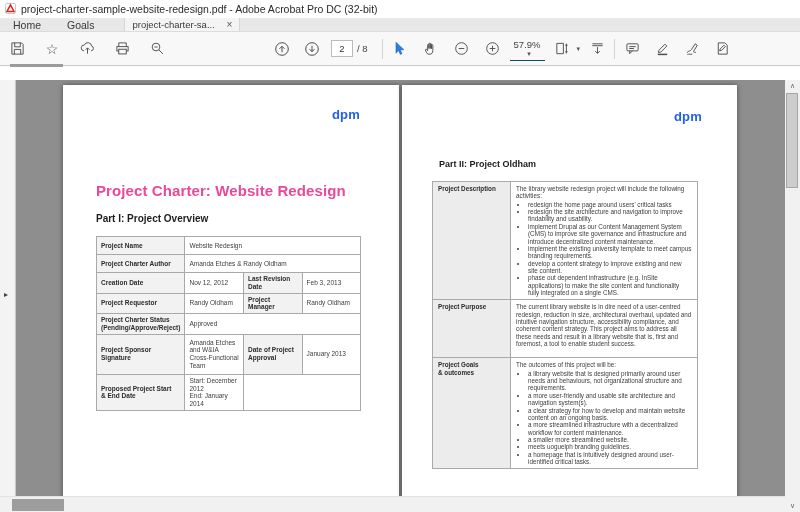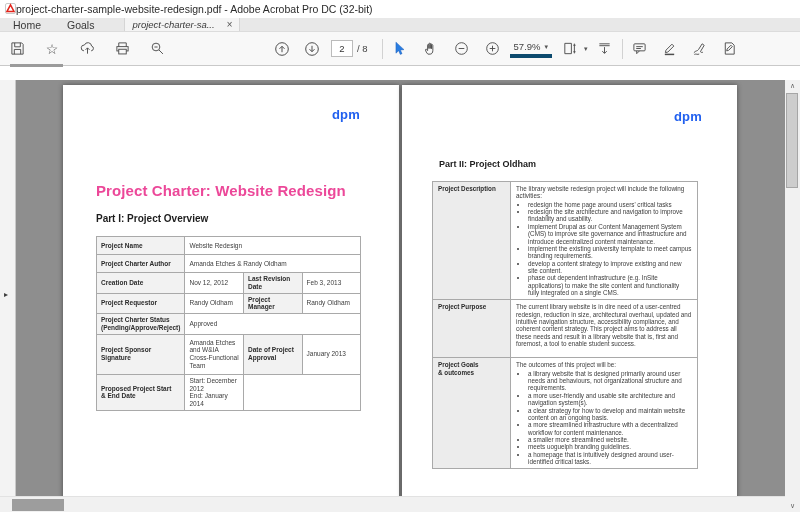--- a/index.html
+++ b/index.html
@@ -1,48 +1,48 @@
 <!DOCTYPE html>
 <html><head>
 <meta charset="utf-8">
 <style>
   * { margin:0; padding:0; box-sizing:border-box; }
   html,body { width:800px; height:512px; overflow:hidden; background:#fff;
               font-family:"Liberation Sans", sans-serif; }
   .app { position:relative; width:800px; height:512px; background:#fff; }
 
   
-  .titlebar { height:18px; display:flex; align-items:center; 
+  .titlebar { height:18px; display:flex; align-items:center; gap:5px;
               padding-left:5px; font-size:10.5px; color:#2b2b2b; background:#fff; }
   .menubar { height:14px; display:flex; align-items:center; padding-left:8px;
              font-size:10.5px; color:#333; background:#fff; }
   .menubar .menu-item { margin-right:14px; cursor:default; }
 
   .tabbar { height:14px; background:#e8e8e8; display:flex; align-items:stretch;
             font-size:10.5px; color:#383838; border-bottom:1px solid #dcdcdc; }
   .tab { display:flex; align-items:center; padding:0 13px; }
   .tab-doc { margin-left:17px; width:116px; background:#f4f4f4;
              border-left:1px solid #d5d5d5; border-right:1px solid #d5d5d5;
              display:flex; align-items:center; justify-content:space-between;
-             padding:0 7px; font-size:9.5px; color:#3a3a3a;font-style:italic; }
+             padding:0 7px; font-size:9.5px; color:#3a3a3a; }
   .tab-close { color:#555; font-size:10px; margin-left:6px; }
 
   .toolbar { position:relative; height:34px; background:#f8f8f8;
              border-bottom:1px solid #c9c9c9; display:flex; align-items:center; }
   .tb { width:22px; height:26px; display:flex; align-items:center;
         justify-content:center; flex:0 0 auto; }
   .tb svg { display:block; }
   .tb-star { font-size:14px; color:#4d4d4d; line-height:1; }
   .tb-divider { width:1px; height:20px; background:#d2d2d2; margin:0 6px; flex:0 0 auto; }
   .page-box { width:22px; height:17px; border:1px solid #bbb; background:#fff;
               font-size:9.5px; color:#333; display:flex; align-items:center;
               justify-content:center; margin:0 4px 0 8px; }
   .page-total { font-size:9.5px; color:#444; margin-right:8px; }
   .zoom-group { display:flex; align-items:center; font-size:9.5px; color:#444;
-                border-bottom:4px solid #0c4a6e; padding:2px 4px; margin:0 6px; }
+                border-bottom:1px solid #0c4a6e; padding:2px 4px; margin:0 6px;flex-direction:column; }
   .caret { font-size:7px; color:#555; margin-left:4px; }
   .toolbar-accent { position:absolute; left:10px; bottom:-2px; width:53px;
                     height:3px; background:#9b9b9b; }
 
   
   .content { position:absolute; top:80px; left:0; right:0; bottom:0; background:#8e8e8e; }
   .navstrip { position:absolute; left:0; top:0; bottom:16px; width:16px;
               background:#f3f3f3; border-right:1px solid #c9c9c9; }
   .nav-arrow { position:absolute; top:210px; left:4px; font-size:8px; color:#3c3c3c; }
 

